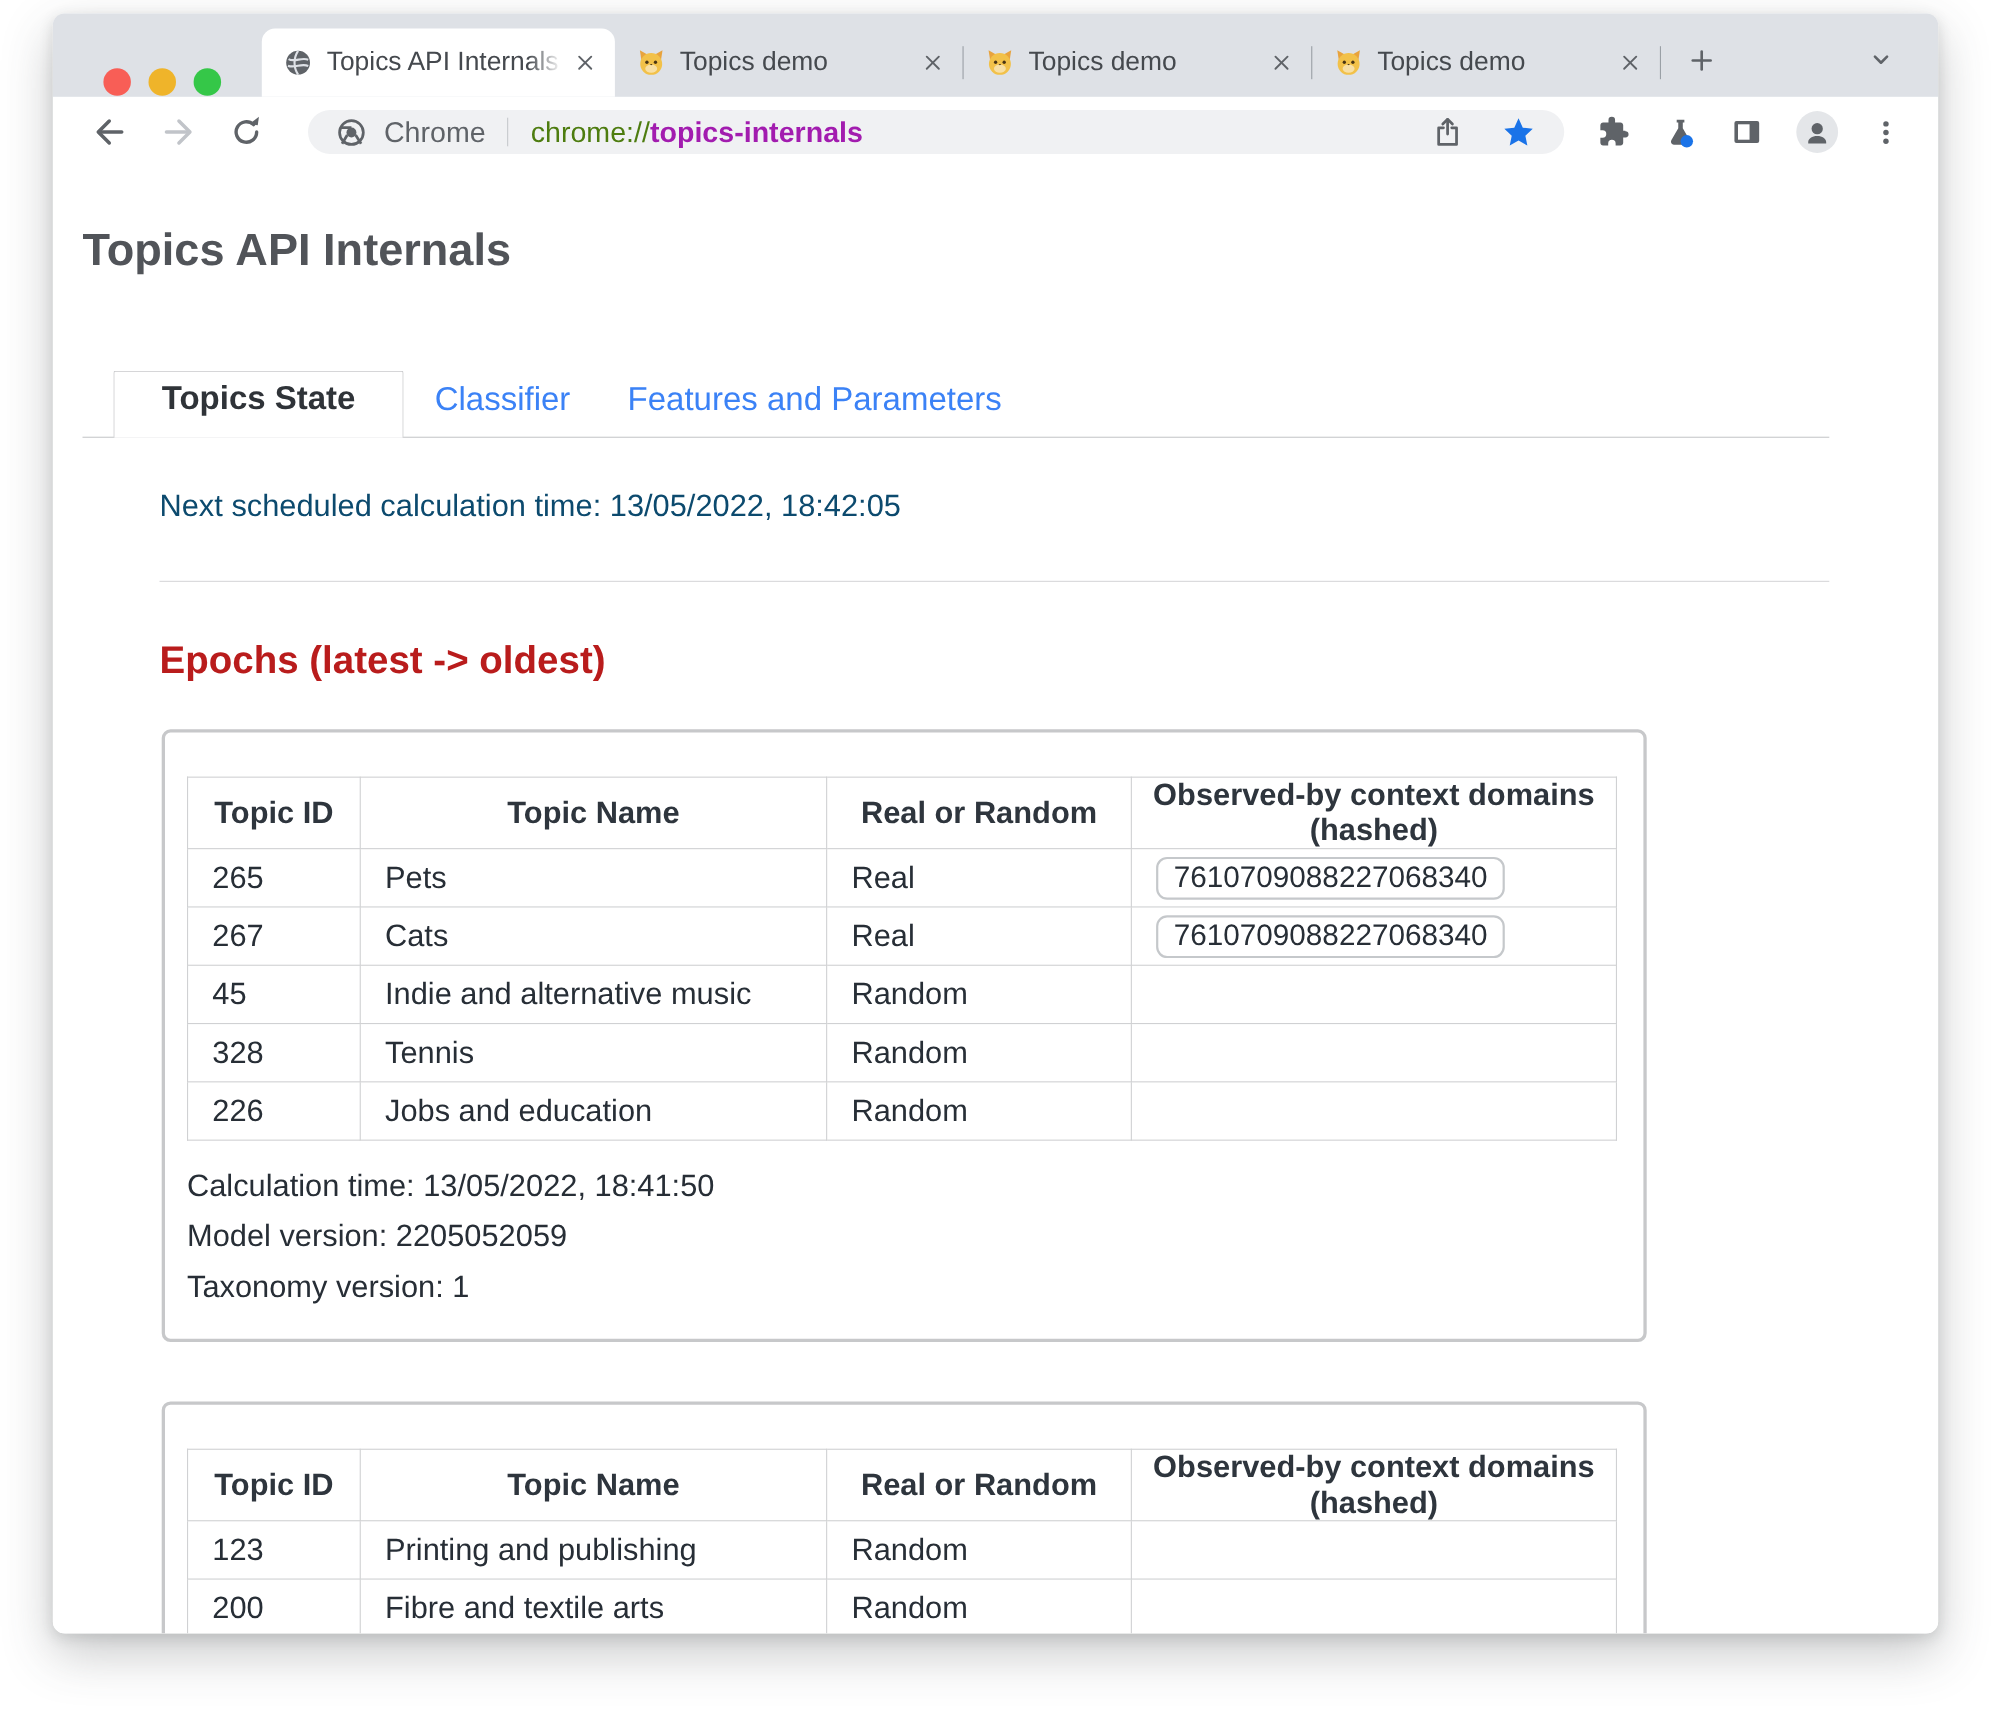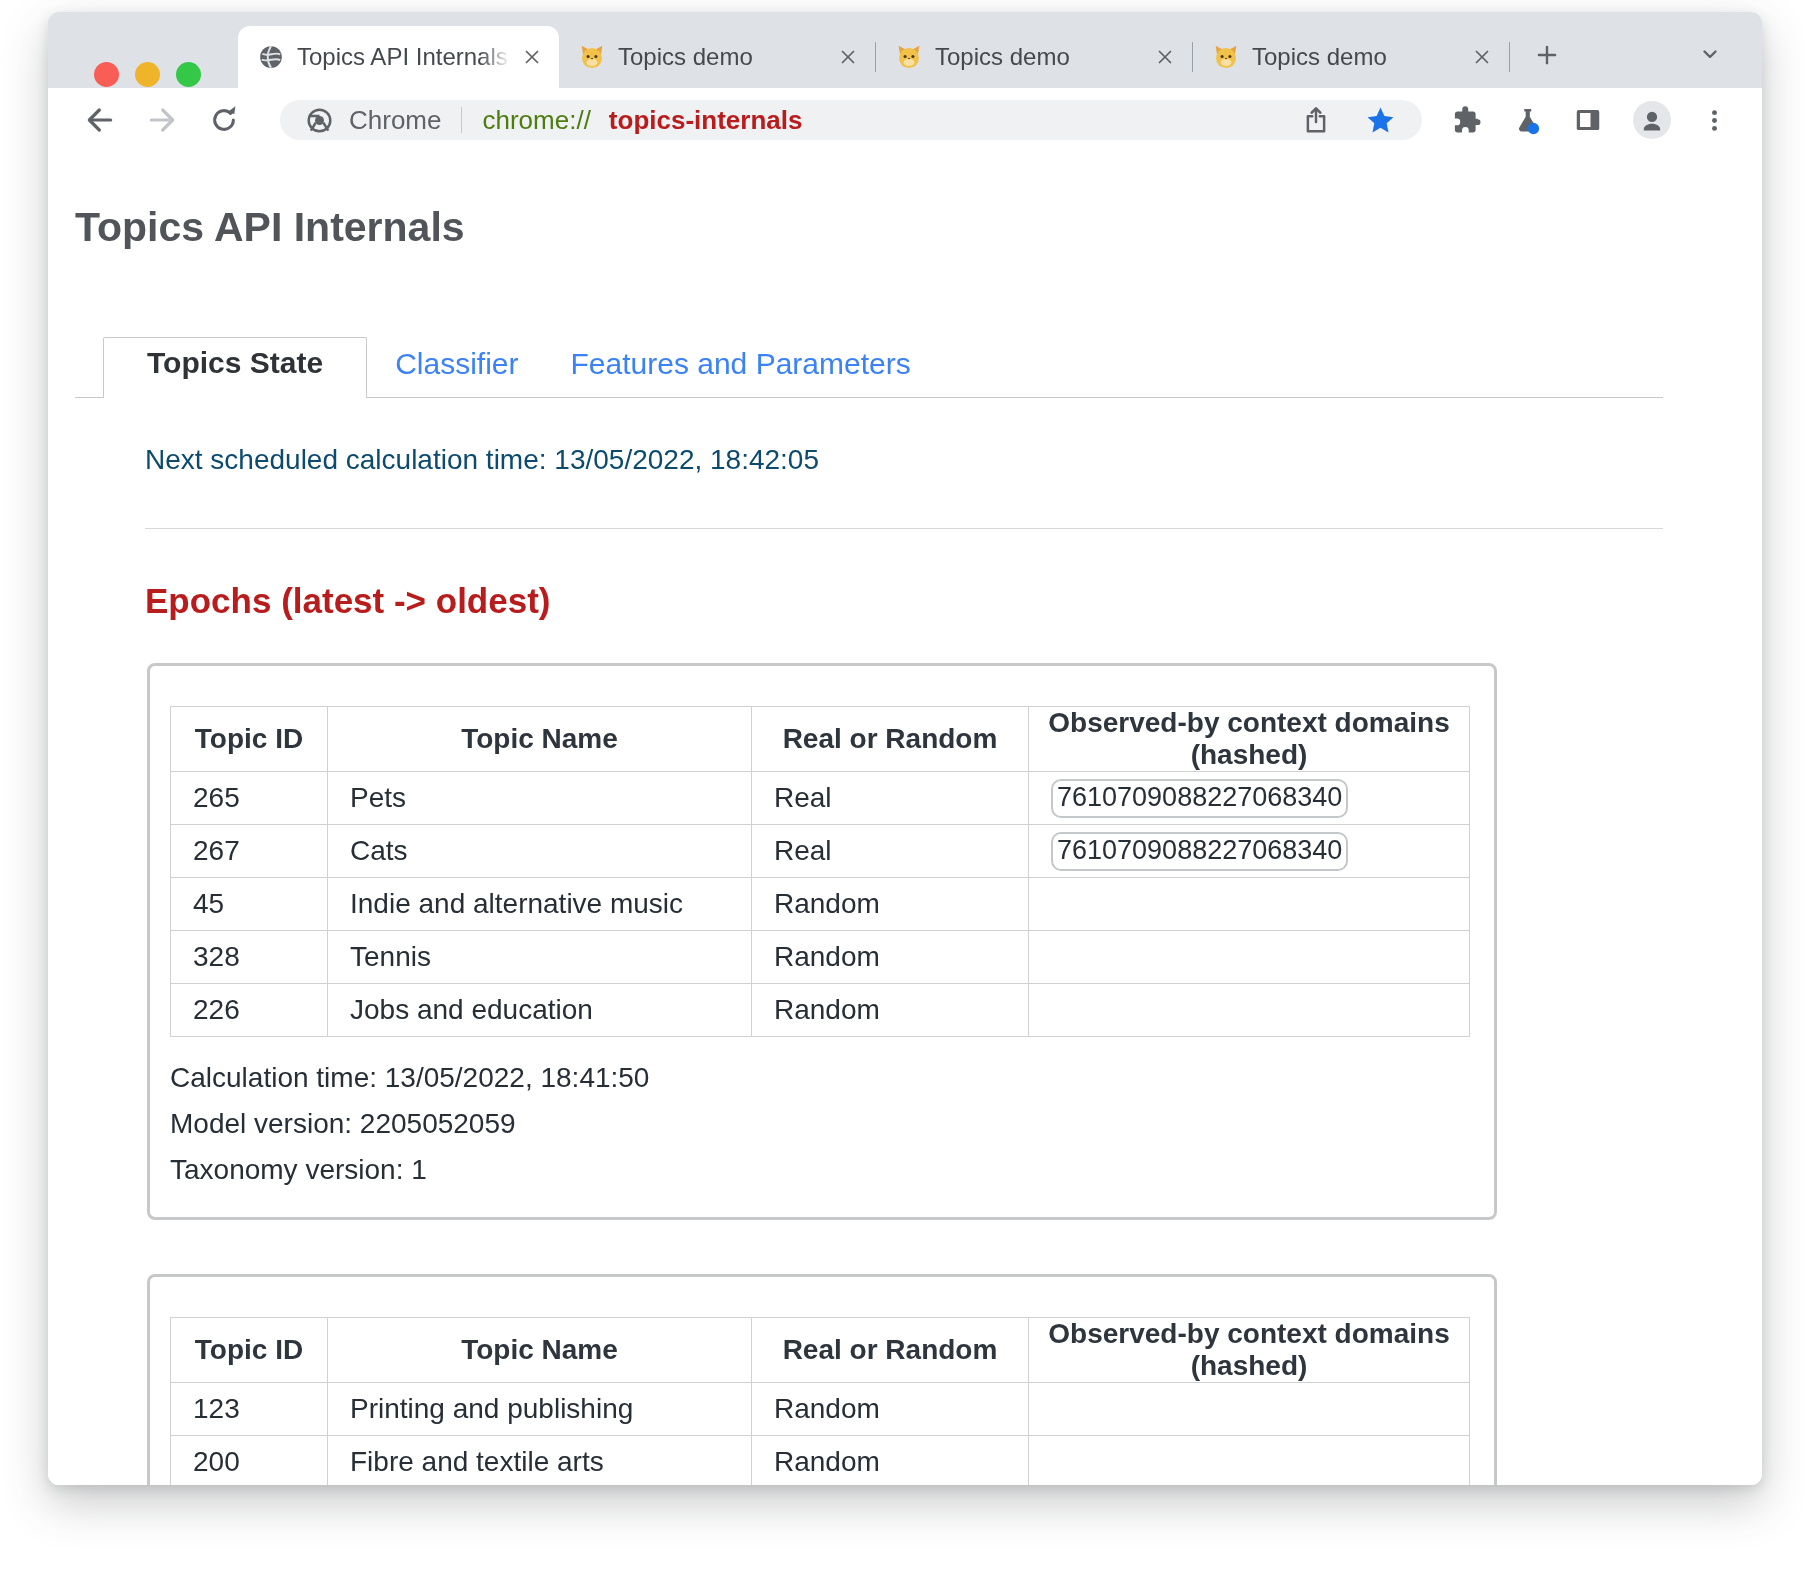--- a/index.html
+++ b/index.html
@@ -25,42 +25,42 @@
   .strip-chevron { position:absolute; right:40px; bottom:22px; width:24px; height:24px; }
   
   .toolbar { height:64px; background:#fff; display:flex; align-items:center; }
   .navbtns { display:flex; gap:30px; margin-left:36px; }
   .navbtns .tbtn { width:32px; height:32px; }
   .omnibox { flex:1; height:40px; margin-left:40px; background:#f0f1f3; border-radius:22px; display:flex; align-items:center; padding:0 26px; min-width:0; }
   .site-label { margin-left:16px; font-size:26px; color:#5f6368; }
   .ob-sep { width:1px; height:26px; background:#c6c9cd; margin:0 20px; }
   .url { font-size:26px; white-space:nowrap; }
   .url .scheme { color:#4d7c0f; }
-  .url .host { color:#b91c1c; font-weight:700;margin-left:18px; }
+  .url .host { color:#a21caf; font-weight:700; }
   .ob-spacer { flex:1; }
   .toolbar-icons { display:flex; align-items:center; gap:30px; margin:0 34px 0 30px; }
   .avatar { width:38px; height:38px; border-radius:50%; background:#e4e6e9; display:flex; align-items:center; justify-content:center; }
   
   .content { position:relative; height:1333px; padding:0 27px; overflow:hidden; background:#fff; }
   h1.page-title { margin-top:52px; font-size:41px; font-weight:700; color:#515459; }
   .pagetabs { margin-top:86px; width:1588px; border-bottom:1px solid #c8c9cb; display:flex; align-items:flex-end; }
   .ptab { font-size:30px; color:#3b82f6; padding:0 26px; margin-bottom:16px; cursor:default; }
   .ptab.active { font-weight:700; color:#2f3338; background:#fff; border:1px solid #c8c9cb; border-bottom:none;
     margin:0 2px -1px 28px; padding:8px 43px 18px; border-radius:2px 2px 0 0; }
   .panel { padding-left:70px; }
   .next-calc { margin-top:46px; font-size:28px; color:#0c4a6e; }
   hr.divider { border:none; border-top:1px solid #d7d8da; width:1518px; margin-top:52px; }
   h2.epochs-heading { margin-top:52px; font-size:35px; font-weight:700; color:#b91c1c; }
   .epoch-box { margin-top:42px; margin-left:2px; width:1350px; border:3px solid #c7c8ca; border-radius:8px; padding:20px 24px 24px 20px; }
   .epoch-box + .epoch-box { margin-top:54px; }
   table.topics { border-collapse:collapse; width:100%; margin-top:20px; table-layout:fixed; }
   table.topics th, table.topics td { border:1px solid #d0d1d3; color:#272e36; }
   table.topics th { height:54px; font-size:28px; font-weight:700; text-align:center; color:#2e353d; }
   table.topics td { height:53px; font-size:28px; text-align:left; padding-left:22px; }
-  .chip { display:inline-block; border:2px solid #c5c8cb; border-radius:10px; padding:1px 4px 3px; font-size:27px; color:#272e36; background:#fff; }
+  .chip { display:inline-block; border:2px solid #c5c8cb; border-radius:10px; padding:1px 14px 3px; font-size:27px; color:#272e36; background:#fff; }
   .epoch-meta { margin-top:18px; font-size:28px; color:#272e36; line-height:46px; }
 </style>
 </head>
 <body>
 
 <svg width="0" height="0" style="position:absolute">
   <defs>
     <g id="i-cat">
       <polygon points="2.5,1.5 9.5,5.5 4,11.5" fill="#e8a33d"></polygon>
       <polygon points="21.5,1.5 14.5,5.5 20,11.5" fill="#e8a33d"></polygon>

